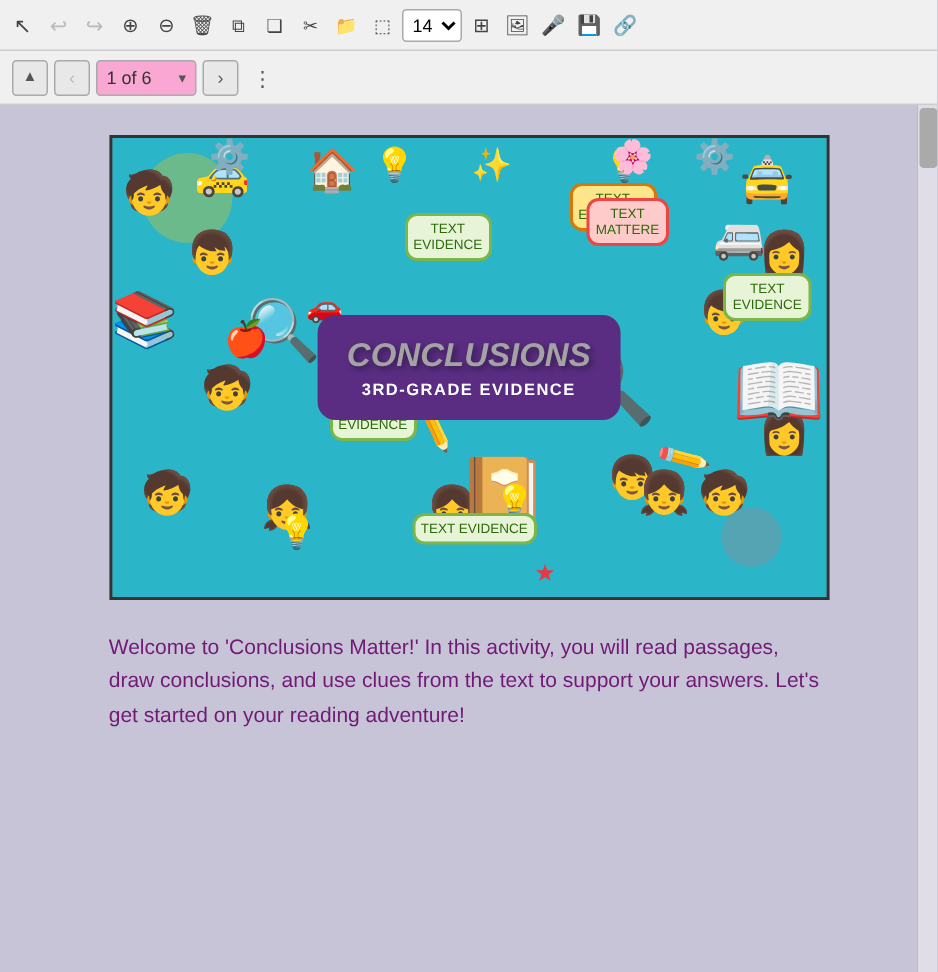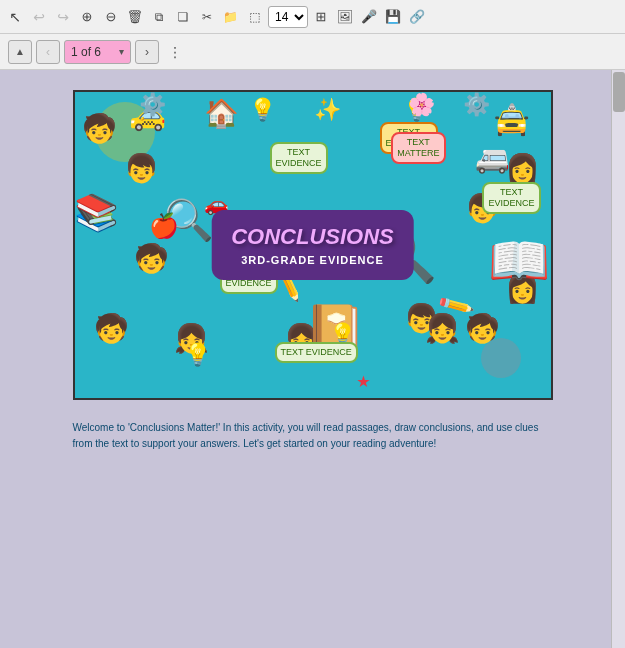--- a/index.html
+++ b/index.html
@@ -164,21 +164,21 @@
       top: 50%;
       transform: translate(-50%, -50%);
       background: #5a2d82;
       border-radius: 12px;
       padding: 14px 20px;
       text-align: center;
       min-width: 180px;
       z-index: 10;
     }
     .title-box .conclusions {
-      color: #f0abfc;
+      color: #a3a3a3;
       font-size: 22px;
       font-weight: 900;
       font-style: italic;
       display: block;
       text-shadow: 2px 2px 4px rgba(0,0,0,0.4);
     }
     .title-box .matter {
       color: #ffd700;
       font-size: 30px;
       font-weight: 900;
@@ -238,22 +238,22 @@
     }
     .pencil {
       position: absolute;
       font-size: 24px;
     }
 
     
     .description {
       max-width: 480px;
       margin: 0 auto;
-      font-size: 10px;
-      color: #0c4a6e;
+      font-size: 14px;
+      color: #701a75;
       line-height: 1.6;
     }
   </style>
 </head>
 <body>
 
 <div class="toolbar">
 
   <div class="toolbar-icon">↖</div>
 

